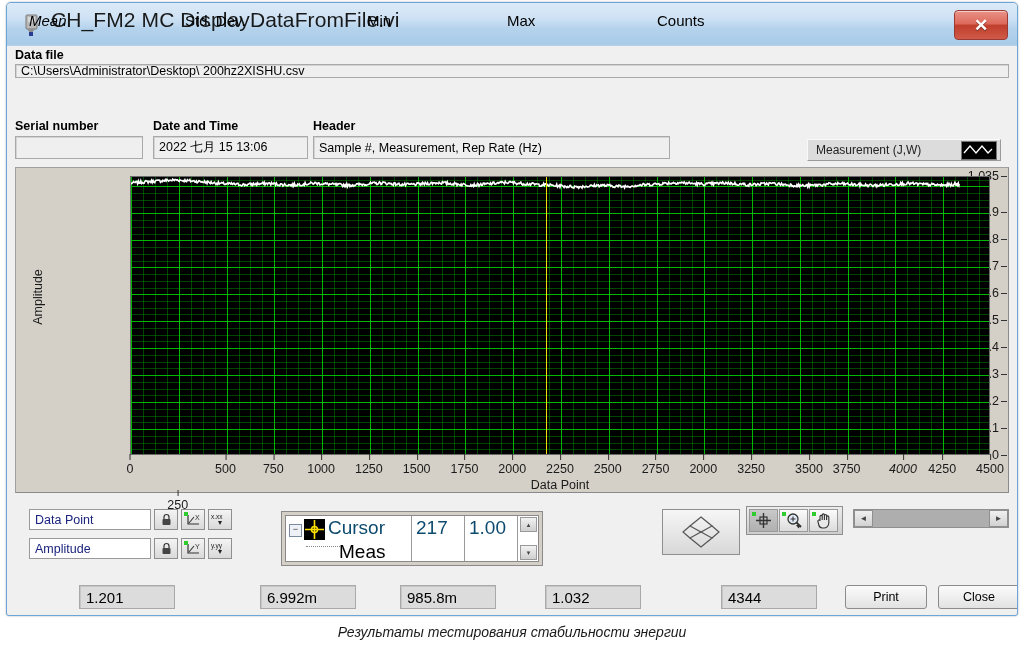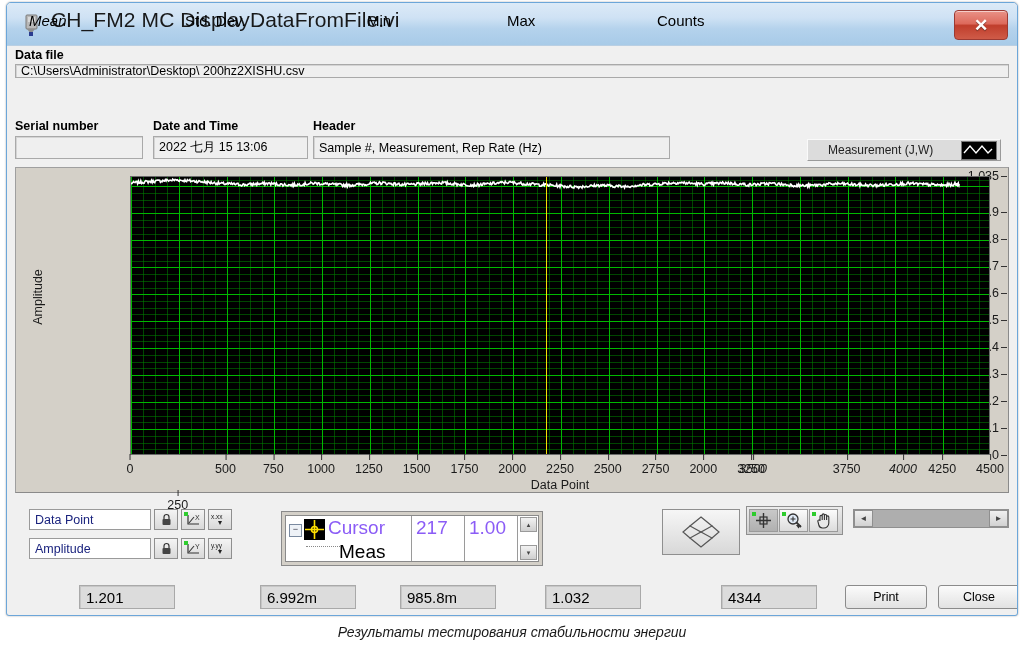--- a/index.html
+++ b/index.html
@@ -78,21 +78,21 @@
   
   .legend {
     position: absolute; left: 800px; top: 136px; width: 194px; height: 22px;
     background: #dcdcdc;
     border: 1px solid #9a9a9a;
     border-top-color:#fafafa; border-left-color:#fafafa;
     box-sizing: border-box;
     display: flex; align-items: center;
   }
   .legend-name {
-    flex: 1; font-size: 12px; color: #222; padding-left: 20px; white-space: nowrap;
+    flex: 1; font-size: 12px; color: #222; padding-left: 8px; white-space: nowrap;
   }
   .legend-swatch {
     width: 34px; height: 17px; margin-right: 3px;
     background: #000; border: 1px solid #777;
   }
 
   
   .graph-outer {
     position: absolute; left: 8px; top: 164px; width: 994px; height: 326px;
     background: #d4d0c8;
@@ -172,21 +172,21 @@
     padding: 3px;
   }
   .cl-inner {
     width: 100%; height: 100%;
     background: #fff; border: 1px solid #8a8a8a;
     box-sizing: border-box;
     display: flex; position: relative; overflow: hidden;
   }
   .cl-namecol { width: 125px; border-right: 1px solid #9a9a9a; position: relative; }
   .cl-valcol { width: 52px; border-right: 1px solid #9a9a9a; position: relative; }
-  .cl-row1 { position: absolute; left: 0; top: 1px; font-size: 19px; color: #8b5cf6; white-space: nowrap; }
+  .cl-row1 { position: absolute; left: 0; top: 1px; font-size: 19px; color: #0c4a6e; white-space: nowrap; }
   .cl-row2 { position: absolute; left: 0; top: 25px; font-size: 19px; color: #000; white-space: nowrap; }
   .cl-expand {
     position: absolute; left: 3px; top: 8px; width: 11px; height: 11px;
     border: 1px solid #7a8aa0; background: #eef2f7;
     font-size: 9px; line-height: 9px; text-align: center; color: #334; cursor: pointer;
   }
   .cl-cursoricon {
     position: absolute; left: 18px; top: 3px; width: 21px; height: 21px; background: #000;
   }
   .cl-dots {
@@ -338,21 +338,21 @@
           <div class="xtick" style="left: 305.111px;">1000</div>
           <div class="xtick" style="left: 352.889px;">1250</div>
           <div class="xtick" style="left: 400.667px;">1500</div>
           <div class="xtick" style="left: 448.444px;">1750</div>
           <div class="xtick" style="left: 496.222px;">2000</div>
           <div class="xtick" style="left: 544px;">2250</div>
           <div class="xtick" style="left: 591.778px;">2500</div>
           <div class="xtick" style="left: 639.556px;">2750</div>
           <div class="xtick" style="left: 687.333px;">2000</div>
           <div class="xtick" style="left: 735.111px;">3250</div>
-          <div class="xtick" style="left: 737px; font-style: italic;">3500</div>
+          <div class="xtick" style="left: 793px;">3500</div>
           <div class="xtick" style="left: 830.667px;">3750</div>
           <div class="xtick" style="left: 887px; font-style: italic;">4000</div>
           <div class="xtick" style="left: 926.222px;">4250</div>
           <div class="xtick" style="left: 974px;">4500</div>
         </div>
       <div class="xlabel">Data Point</div>
     </div>
 
     <div class="scale-row" style="left:22px; top:506px;">
       <div class="scale-name">Data Point</div>

